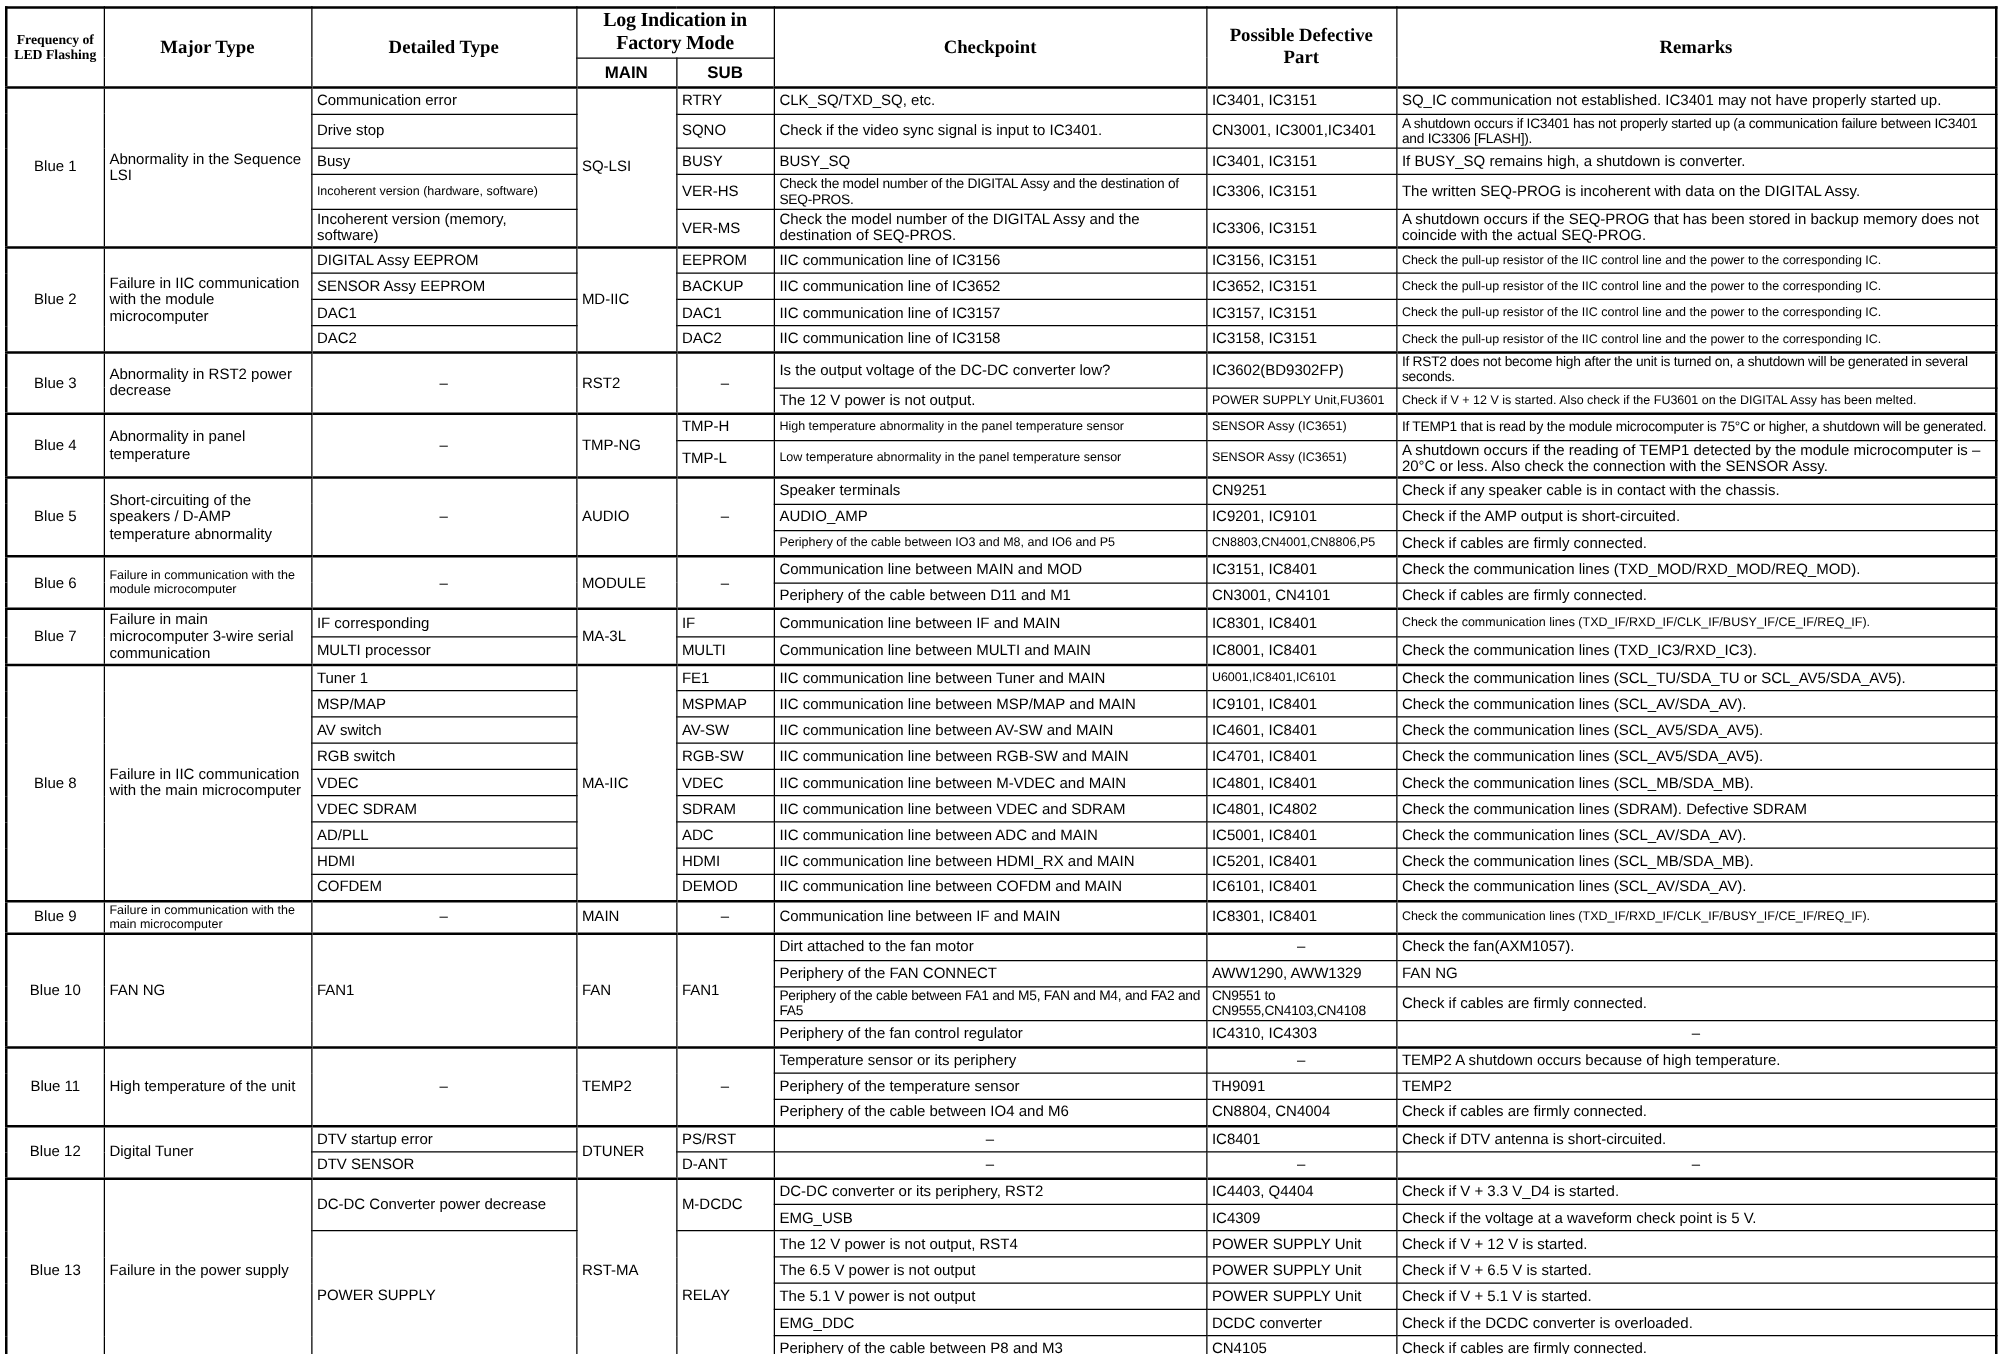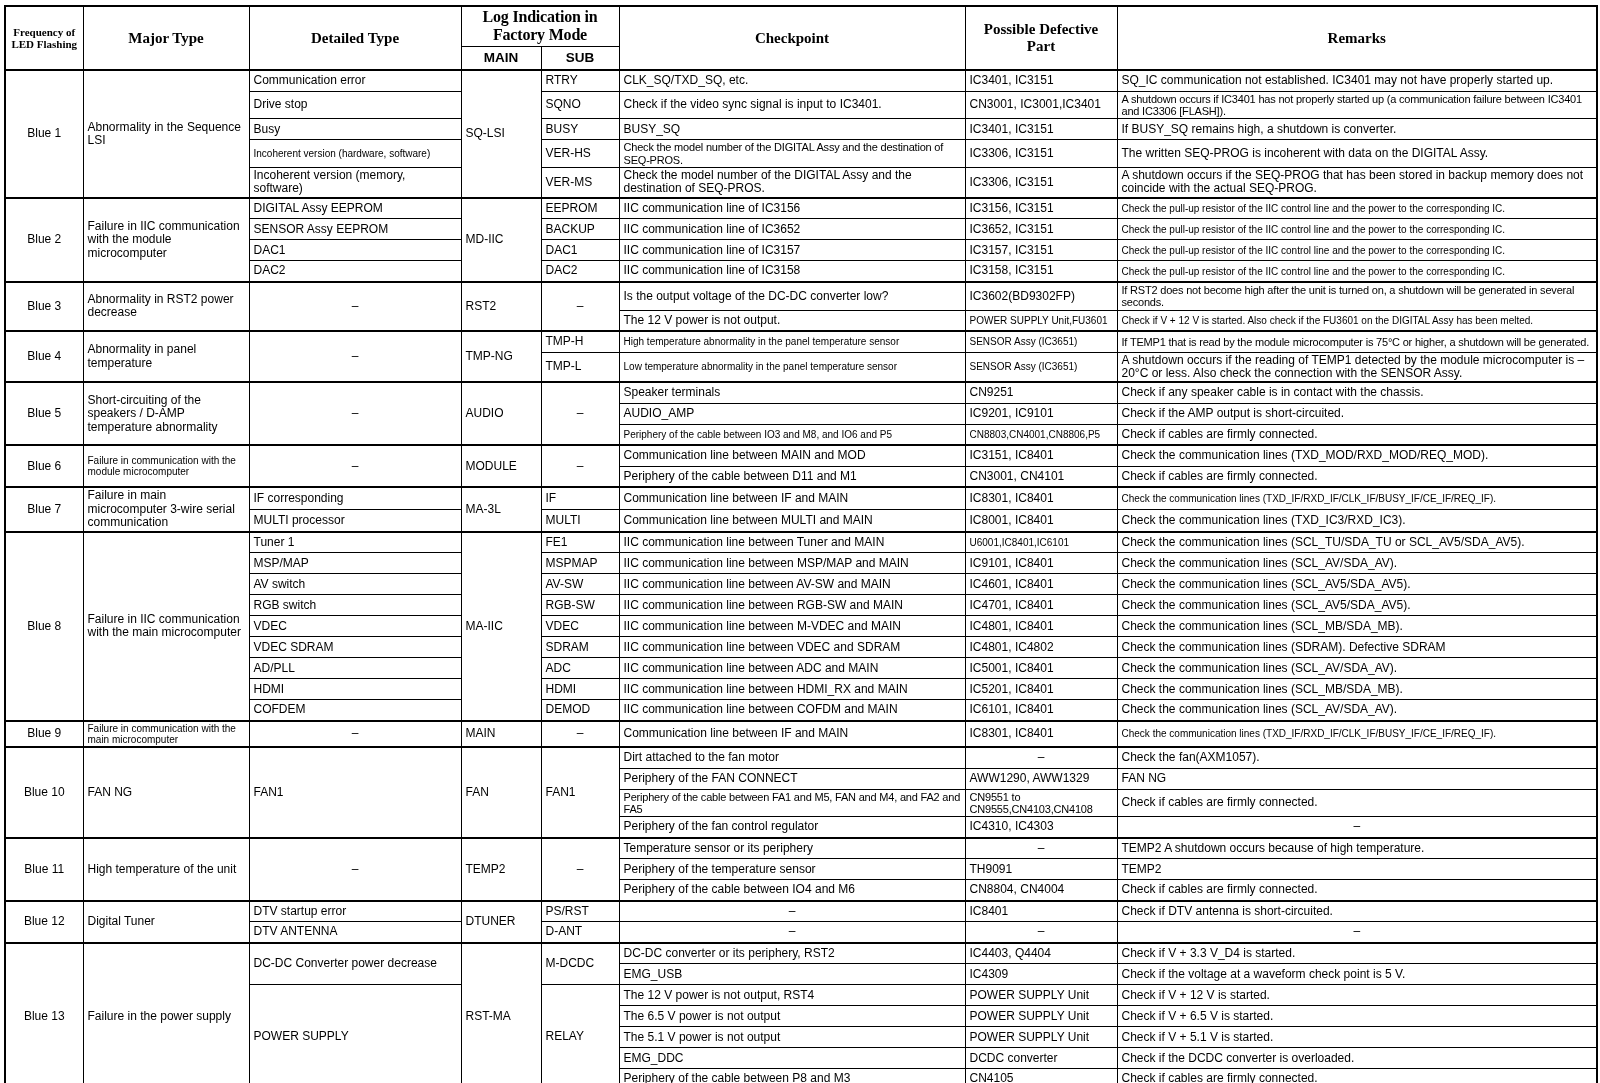--- a/index.html
+++ b/index.html
@@ -349,21 +349,21 @@
           <td rowspan="2" class="c">Blue 12</td>
           <td rowspan="2">Digital Tuner</td>
           <td>DTV startup error</td>
           <td rowspan="2">DTUNER</td>
           <td>PS/RST</td>
           <td class="c">–</td>
           <td>IC8401</td>
           <td>Check if DTV antenna is short-circuited.</td>
         </tr>
         <tr>
-          <td>DTV ANTENNA</td>
+          <td>DTV SENSOR</td>
           <td>D-ANT</td>
           <td class="c">–</td>
           <td class="c">–</td>
           <td class="c">–</td>
         </tr>
         <tr class="group-start">
           <td rowspan="7" class="c">Blue 13</td>
           <td rowspan="7">Failure in the power supply</td>
           <td rowspan="2">DC-DC Converter power decrease</td>
           <td rowspan="7">RST-MA</td>

